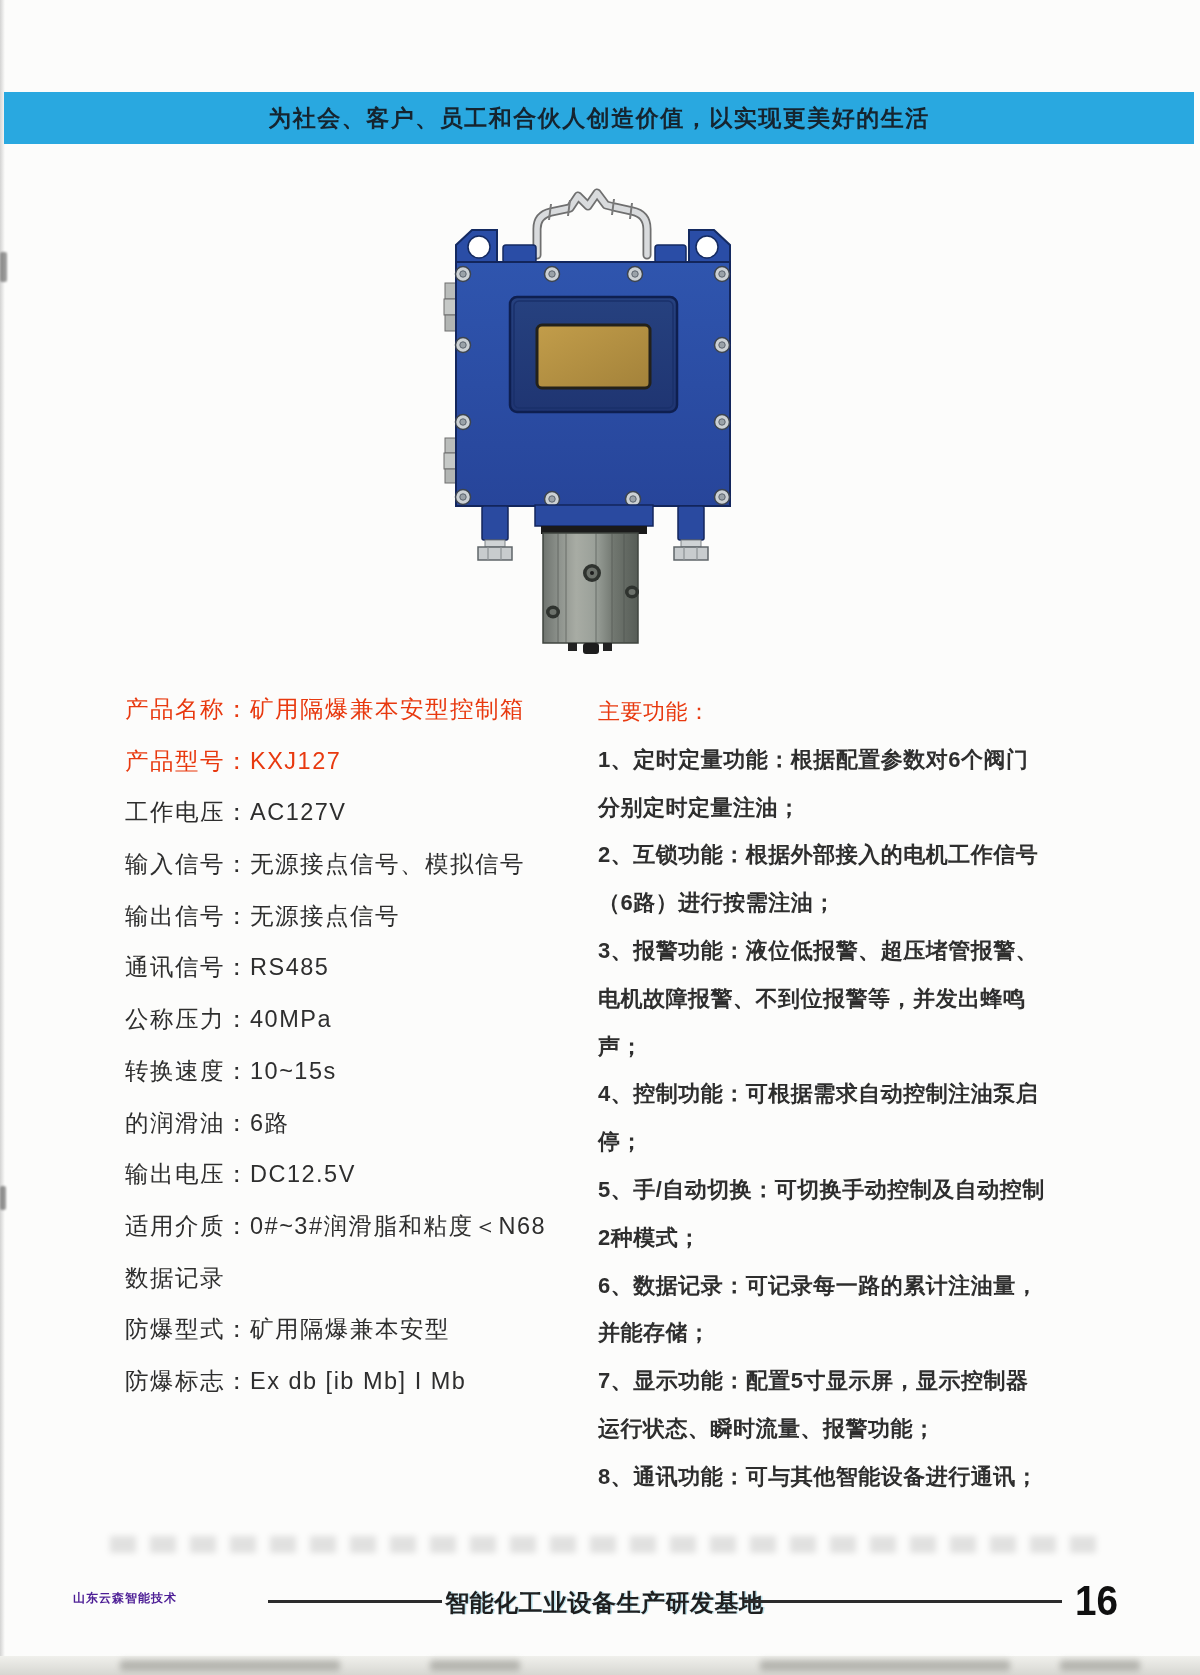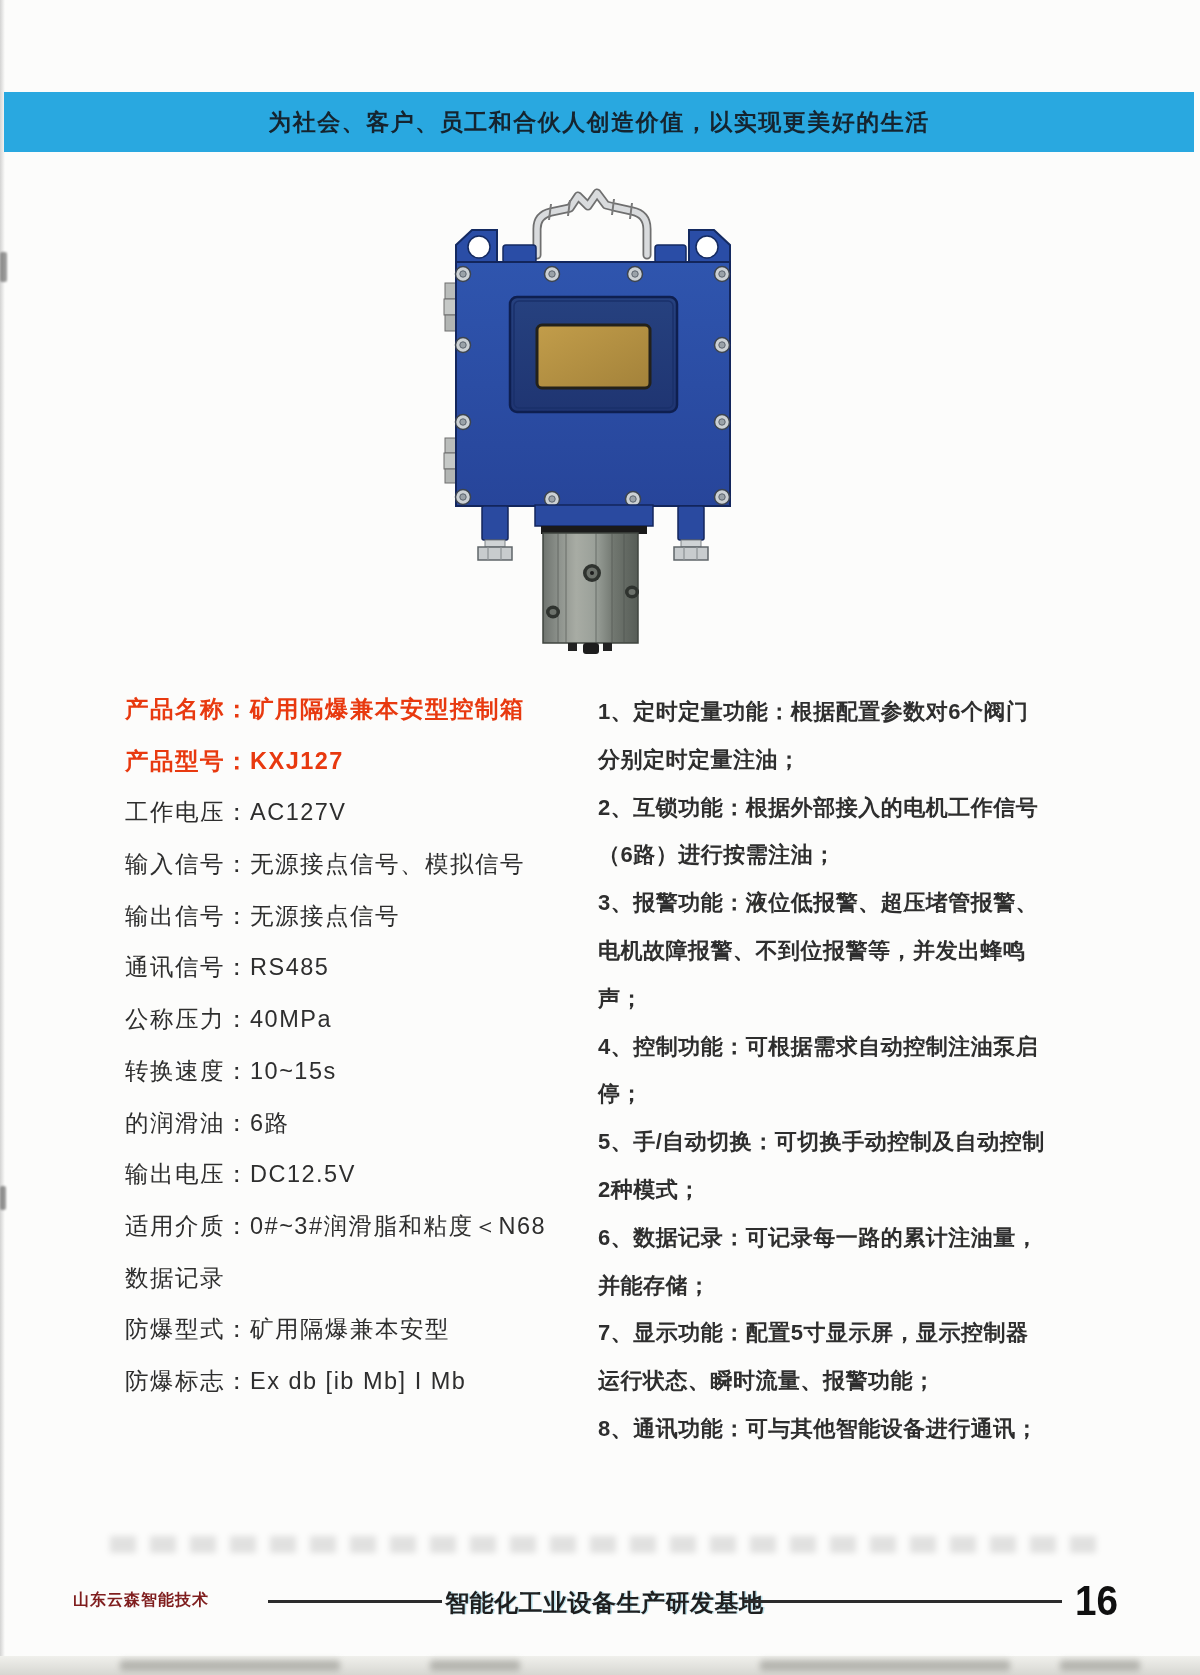--- a/index.html
+++ b/index.html
@@ -4,36 +4,36 @@
 <style>
   html,body{margin:0;padding:0;}
   body{width:1200px;height:1675px;background:#fcfcfb;font-family:"Liberation Sans","DejaVu Sans",sans-serif;}
   .page{position:relative;width:1200px;height:1675px;overflow:hidden;background:#fcfcfb;}
   .edge-shade{position:absolute;left:0;top:0;width:5px;height:1675px;
     background:linear-gradient(90deg,rgba(90,90,90,.25),rgba(90,90,90,0));}
   .edge-mark{position:absolute;background:#3a3a3a;opacity:.5;filter:blur(1px);border-radius:2px;}
   .edge-mark.m1{left:0;top:252px;width:7px;height:30px;}
   .edge-mark.m2{left:0;top:1186px;width:6px;height:24px;}
 
-  .banner{position:absolute;left:4px;top:92px;width:1190px;height:60px;background:#29a8e0;
+  .banner{position:absolute;left:4px;top:92px;width:1190px;height:52px;background:#29a8e0;
     display:flex;align-items:center;justify-content:center;}
   .banner-text{font-size:23px;font-weight:bold;color:#15242f;letter-spacing:1.5px;}
 
   .device{position:absolute;left:400px;top:185px;}
 
   .left-col{position:absolute;left:125px;top:684px;width:440px;}
   .left-col .line{height:51.7px;line-height:51.7px;font-size:23.5px;letter-spacing:1.5px;
     color:#2e2e2e;white-space:nowrap;}
   .right-col{position:absolute;left:598px;top:688px;width:480px;}
   .right-col .line{height:47.8px;line-height:47.8px;font-size:22px;letter-spacing:.5px;
     color:#2e2e2e;white-space:nowrap;font-weight:bold;}
-  .line.red{color:#e8390f;font-weight:700;}
-
-  .footer-company{position:absolute;left:73px;top:1590px;font-size:16px;letter-spacing:1px;
-    color:#7f1d1d;font-weight:bold;}
+  .line.red{color:#e8390f;font-weight:400;}
+
+  .footer-company{position:absolute;left:73px;top:1590px;font-size:12px;letter-spacing:1px;
+    color:#4c1d95;font-weight:bold;}
   .footer-dash{position:absolute;top:1600px;height:3px;background:#2c2c2c;}
   .footer-dash.d1{left:268px;width:174px;}
   .footer-dash.d2{left:744px;width:318px;}
   .footer-slogan{position:absolute;left:445px;top:1587px;font-size:24px;font-weight:bold;
     color:#1f1f1f;letter-spacing:.5px;text-shadow:1.5px 0 0 rgba(70,180,215,.35);}
   .footer-page{position:absolute;left:1075px;top:1577px;font-size:42px;font-weight:bold;
     color:#101010;transform:scaleX(.92);transform-origin:left;}
 
   .ghost-row{position:absolute;left:110px;top:1536px;width:1000px;height:17px;opacity:.16;
     filter:blur(3px);
@@ -206,20 +206,21 @@
     <div class="line">转换速度：10~15s</div>
     <div class="line">的润滑油：6路</div>
     <div class="line">输出电压：DC12.5V</div>
     <div class="line">适用介质：0#~3#润滑脂和粘度＜N68</div>
     <div class="line">数据记录</div>
     <div class="line">防爆型式：矿用隔爆兼本安型</div>
     <div class="line">防爆标志：Ex db [ib Mb] I Mb</div>
   </div>
 
   <div class="right-col">
+    <div class="line red">主要功能：</div>
     <div class="line">1、定时定量功能：根据配置参数对6个阀门</div>
     <div class="line">分别定时定量注油；</div>
     <div class="line">2、互锁功能：根据外部接入的电机工作信号</div>
     <div class="line">（6路）进行按需注油；</div>
     <div class="line">3、报警功能：液位低报警、超压堵管报警、</div>
     <div class="line">电机故障报警、不到位报警等，并发出蜂鸣</div>
     <div class="line">声；</div>
     <div class="line">4、控制功能：可根据需求自动控制注油泵启</div>
     <div class="line">停；</div>
     <div class="line">5、手/自动切换：可切换手动控制及自动控制</div>

